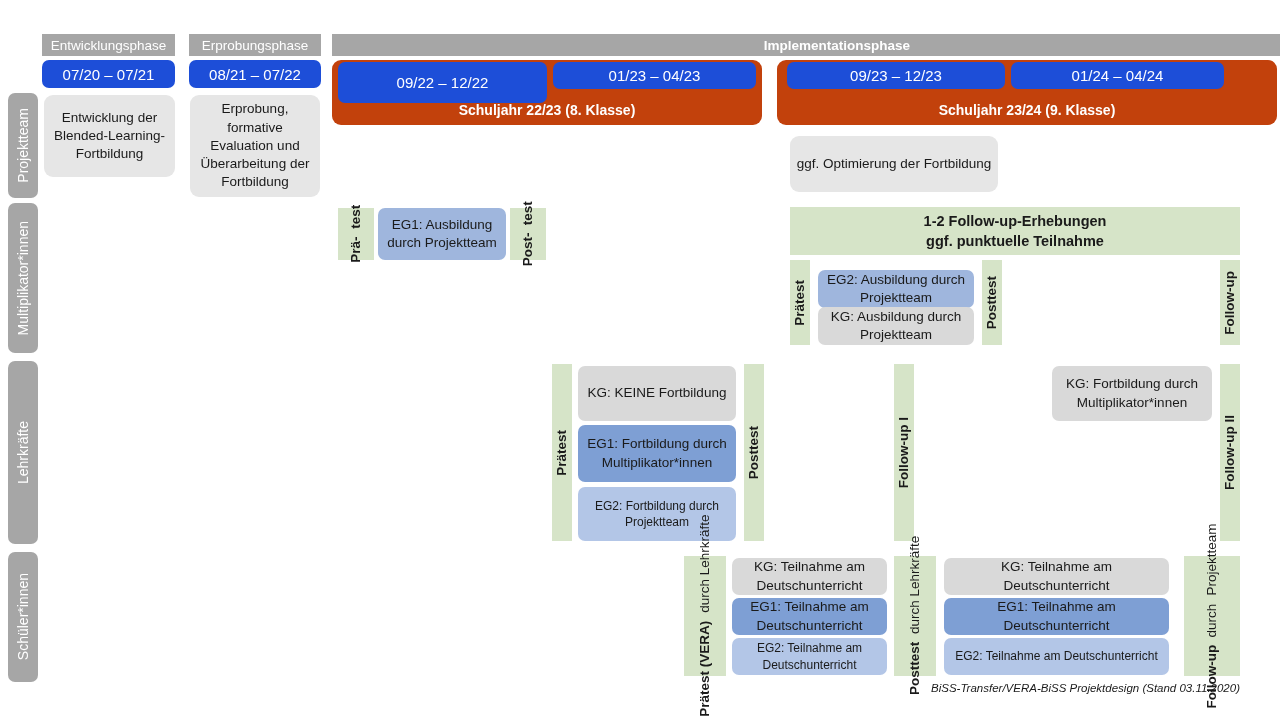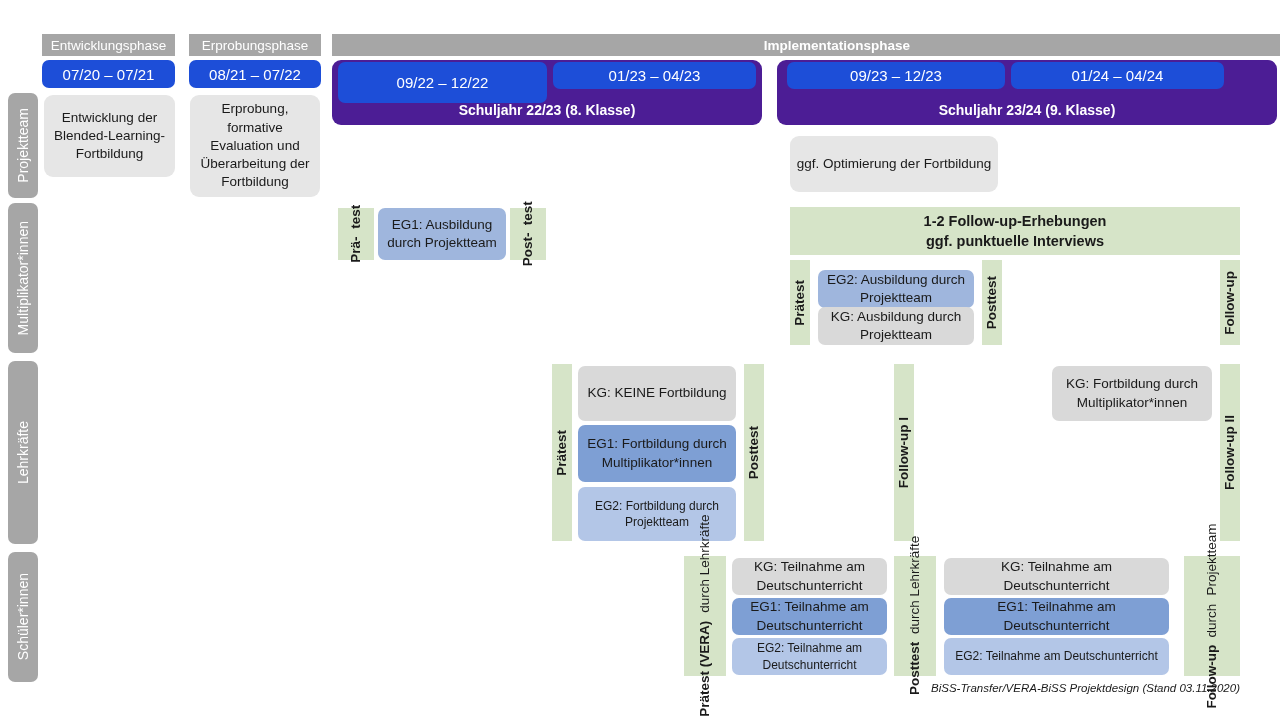--- a/index.html
+++ b/index.html
@@ -13,21 +13,21 @@
   
   .phase-bar{
     background:#a6a6a6;color:#ffffff;font-size:13.5px;
     display:flex;align-items:center;justify-content:center;text-align:center;
   }
   .period-bar{
     background:#1d4ed8;color:#ffffff;font-size:15px;border-radius:7px;
     display:flex;align-items:center;justify-content:center;text-align:center;
   }
   .year-bar{
-    background:#4c1d95;color:#ffffff;font-size:14px;font-weight:bold;
+    background:#c2410c;color:#ffffff;font-size:14px;font-weight:bold;
     border-radius:9px;display:flex;align-items:flex-end;justify-content:center;
     text-align:right;padding-bottom:7px;
   }
   .sidebar-label{
     background:#a6a6a6;color:#ffffff;border-radius:7px;font-size:14px;
     display:flex;align-items:center;justify-content:center;
   }
   .sidebar-label span{
     writing-mode:vertical-rl;transform:rotate(180deg);white-space:nowrap;
   }
@@ -153,21 +153,21 @@
 </div>
 <div class="abs green-strip" style="left:510px;top:208px;width:36px;height:52px;">
   <span class="v-two">
     <b>Post-</b>&nbsp;&nbsp;<b>test</b>
   </span>
 </div>
 
 <div class="abs green-band" style="left:790px;top:207px;width:450px;height:48px;">
   <span>
     <span>1-2 Follow-up-Erhebungen</span><br>
-    <span>ggf. punktuelle Interviews</span>
+    <span>ggf. punktuelle Teilnahme</span>
   </span>
 </div>
 
 <div class="abs green-strip" style="left:790px;top:260px;width:20px;height:85px;">
   <span class="vtxt">Prätest</span>
 </div>
 <div class="abs blue-box-mid" style="left:818px;top:270px;width:156px;height:38px;">
   <span>EG2: Ausbildung durch Projektteam</span>
 </div>
 <div class="abs grey-box-sq" style="left:818px;top:307px;width:156px;height:38px;">

